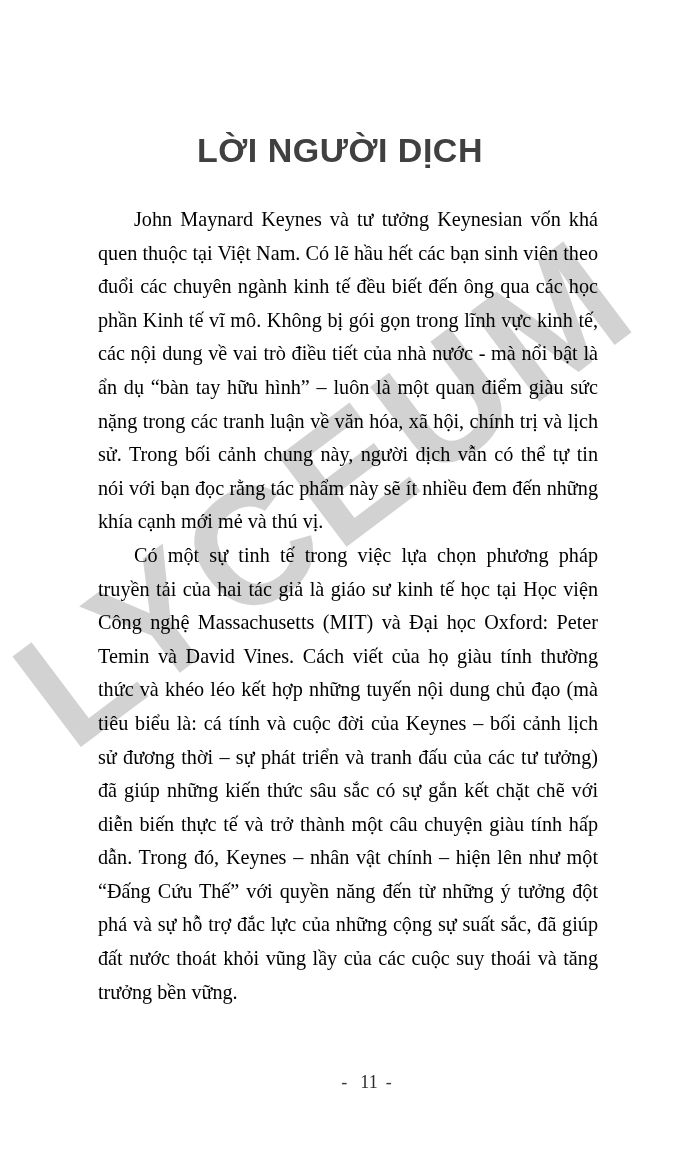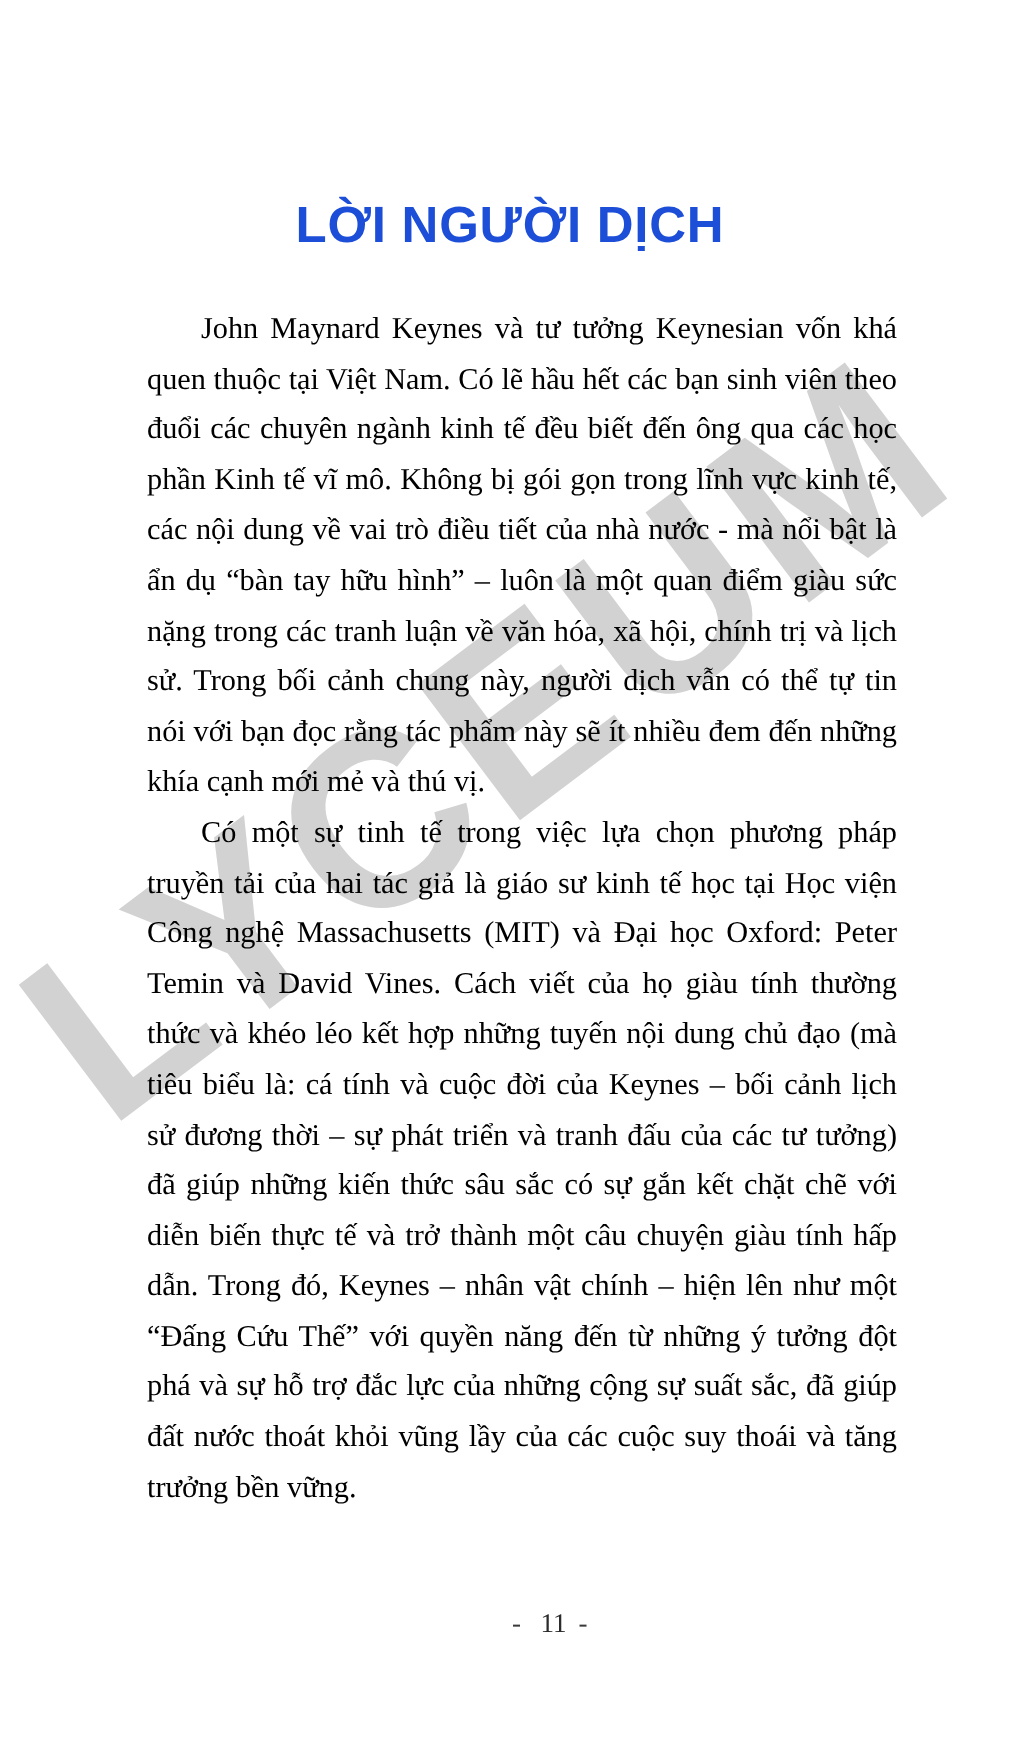--- a/index.html
+++ b/index.html
@@ -58,21 +58,21 @@
   .page-title {
     position: absolute;
     left: 0;
     top: 108px;
     width: 680px;
     text-align: center;
     font-family: "Liberation Sans", "DejaVu Sans", sans-serif;
     font-weight: 700;
     font-size: 34px;
     letter-spacing: 0.5px;
-    color: #1d4ed8;
+    color: #404040;
   }
 
   .body-block {
     position: absolute;
     left: 98px;
     top: 203px;
     width: 500px;
   }
 
   .para {

